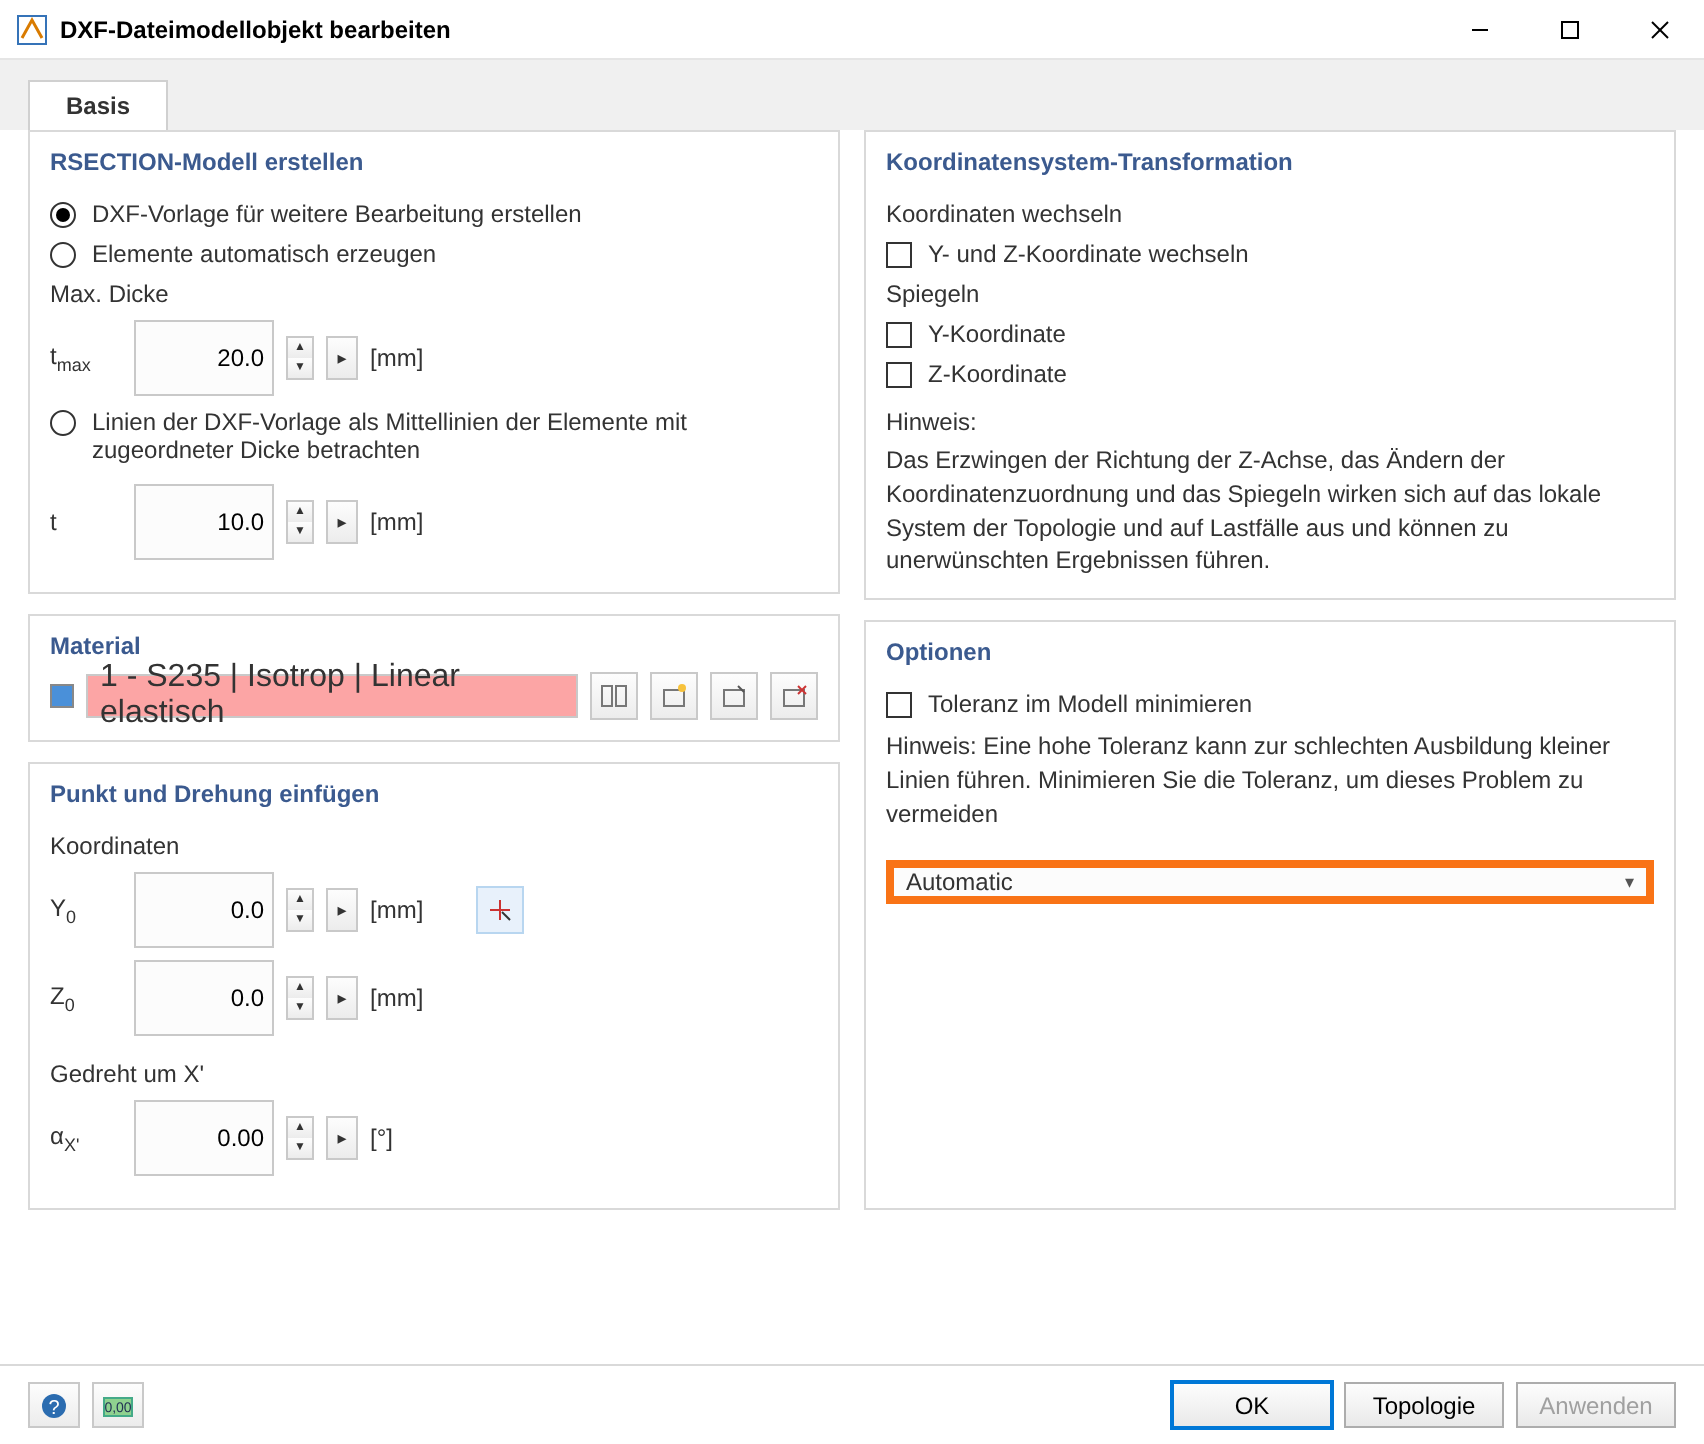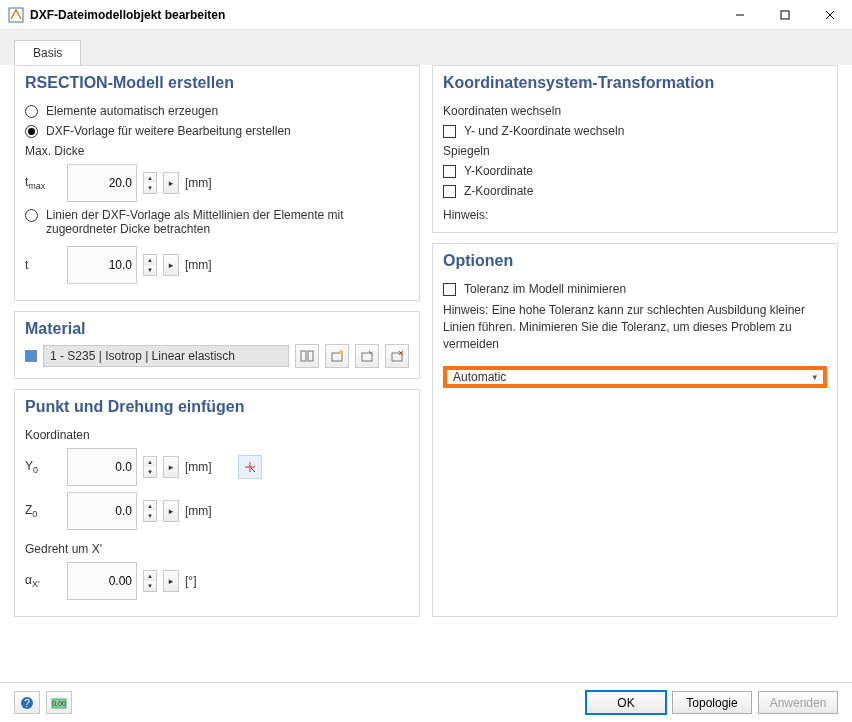--- a/index.html
+++ b/index.html
@@ -3,50 +3,50 @@
 <meta charset="utf-8">
 <style>
 * { box-sizing: border-box; margin: 0; padding: 0; font-family: "Segoe UI", Tahoma, sans-serif; }
 body { background: #fff; width: 852px; height: 722px; overflow: hidden; font-size: 12px; color: #333; }
 
 .titlebar { height: 30px; display: flex; align-items: center; padding: 0 0 0 8px; border-bottom: 1px solid #e5e5e5; background: #fff; font-weight: bold; }
 .titlebar .app-icon { width: 16px; height: 16px; margin-right: 6px; }
 .titlebar .title { flex: 1; font-size: 12px; color: #000; }
 .titlebar .win-btn { width: 45px; height: 30px; display: flex; align-items: center; justify-content: center; color: #333; }
 
-.tab-strip { background: #f0f0f0; padding: 10px 14px 0 14px; }
+.tab-strip { background: #f0f0f0; padding: 10px 14px 0 14px; font-weight: bold; }
 .tab { display: inline-block; background: #fff; border: 1px solid #d0d0d0; border-bottom: none; padding: 5px 18px; font-size: 12px; color: #333; }
 
 .dialog-body { padding: 0 14px; display: flex; gap: 12px; }
 .column { flex: 1; display: flex; flex-direction: column; gap: 10px; }
 .column-left { flex: 0 0 406px; }
 
 .panel { background: #fff; border: 1px solid #d9d9d9; }
-.panel-header { color: #3b5a8f; font-weight: 600; padding: 8px 10px 6px 10px; font-size: 16px; }
+.panel-header { color: #3b5a8f; font-weight: 600; padding: 8px 10px 6px 10px; font-size: 12px; }
 .panel-body { padding: 0 10px 10px 10px; }
 
 .radio-row, .check-row { display: flex; align-items: flex-start; gap: 8px; margin: 6px 0; }
 .radio { width: 13px; height: 13px; border: 1px solid #333; border-radius: 50%; display: inline-flex; align-items: center; justify-content: center; flex-shrink: 0; margin-top: 1px; }
 .radio.checked::after { content: ""; width: 7px; height: 7px; background: #000; border-radius: 50%; }
 .check { width: 13px; height: 13px; border: 1px solid #333; display: inline-block; flex-shrink: 0; margin-top: 1px; }
 
 .field-row { display: flex; align-items: center; gap: 6px; margin: 6px 0; }
 .field-label { width: 36px; color: #333; }
 .field-label sub { font-size: 9px; }
 .num-input { width: 70px; height: 38px; border: 1px solid #c9c9c9; background: #fcfcfc; text-align: right; padding: 0 4px; font-size: 12px; }
 .stepper { display: flex; flex-direction: column; border: 1px solid #c9c9c9; }
 .stepper span { width: 12px; height: 10px; display: flex; align-items: center; justify-content: center; font-size: 6px; line-height: 1; background: linear-gradient(#fdfdfd,#ececec); }
 .pick-btn { width: 16px; height: 22px; display: flex; align-items: center; justify-content: center; background: linear-gradient(#fdfdfd,#ececec); border: 1px solid #c9c9c9; font-size: 9px; }
 .unit { color: #333; }
 
 .subcaption { margin: 6px 0 2px 0; color: #333; }
 
 .material-row { display: flex; align-items: center; gap: 6px; }
 .swatch { width: 12px; height: 12px; background: #4a90d9; border: 1px solid #888; }
-.material-combo { flex: 1; height: 22px; border: 1px solid #c9c9c9; background: #e5e5e5; display: flex; align-items: center; padding: 0 6px; font-size: 12px; }
+.material-combo { flex: 1; height: 22px; border: 1px solid #c9c9c9; background: #fca5a5; display: flex; align-items: center; padding: 0 6px; font-size: 16px; }
 .icon-btn { width: 24px; height: 24px; border: 1px solid #c9c9c9; background: linear-gradient(#fdfdfd,#ececec); display: flex; align-items: center; justify-content: center; }
 
 .hint { color: #333; margin-top: 4px; line-height: 1.4; }
 .hint-label { color: #333; margin-top: 10px; }
 
 .length-row { display: flex; align-items: center; gap: 10px; margin-top: 14px; }
 .combo { flex: 1; height: 22px; border: 4px solid #f97316; background: #fcfcfc; display: flex; align-items: center; justify-content: space-between; padding: 0 6px; font-size: 12px; }
 .combo .chev { font-size: 9px; color: #555; }
 
 .footer { position: absolute; left: 0; right: 0; bottom: 0; border-top: 1px solid #d9d9d9; padding: 8px 14px; display: flex; align-items: center; gap: 6px; background: #fff; }
@@ -90,26 +90,26 @@
 </div>
 
 <div class="dialog-body">
 
   <div class="column column-left">
 
     <div class="panel">
       <div class="panel-header">RSECTION-Modell erstellen</div>
       <div class="panel-body">
         <div class="radio-row">
+          <span class="radio checked"></span>
+          <span>DXF-Vorlage für weitere Bearbeitung erstellen</span>
+        </div>
+        <div class="radio-row">
           <span class="radio"></span>
           <span>Elemente automatisch erzeugen</span>
-        </div>
-        <div class="radio-row">
-          <span class="radio checked"></span>
-          <span>DXF-Vorlage für weitere Bearbeitung erstellen</span>
         </div>
         <div class="subcaption">Max. Dicke</div>
         <div class="field-row">
           <span class="field-label"><span>t</span><sub>max</sub></span>
           <input class="num-input" value="20.0" style="">
           <div class="stepper">
               <span>▲</span>
               <span>▼</span>
             </div>
           <div class="pick-btn">▸</div>
@@ -228,20 +228,21 @@
         <div class="subcaption">Spiegeln</div>
         <div class="check-row">
           <span class="check"></span>
           <span>Y-Koordinate</span>
         </div>
         <div class="check-row">
           <span class="check"></span>
           <span>Z-Koordinate</span>
         </div>
         <div class="hint-label">Hinweis:</div>
+        <div class="hint">Das Erzwingen der Richtung der Z-Achse, das Ändern der Koordinatenzuordnung und das Spiegeln wirken sich auf das lokale System der Topologie und auf Lastfälle aus und können zu unerwünschten Ergebnissen führen.</div>
       </div>
     </div>
 
     <div class="panel" style="flex:1;">
       <div class="panel-header">Optionen</div>
       <div class="panel-body">
         <div class="check-row">
           <span class="check"></span>
           <span>Toleranz im Modell minimieren</span>
         </div>

